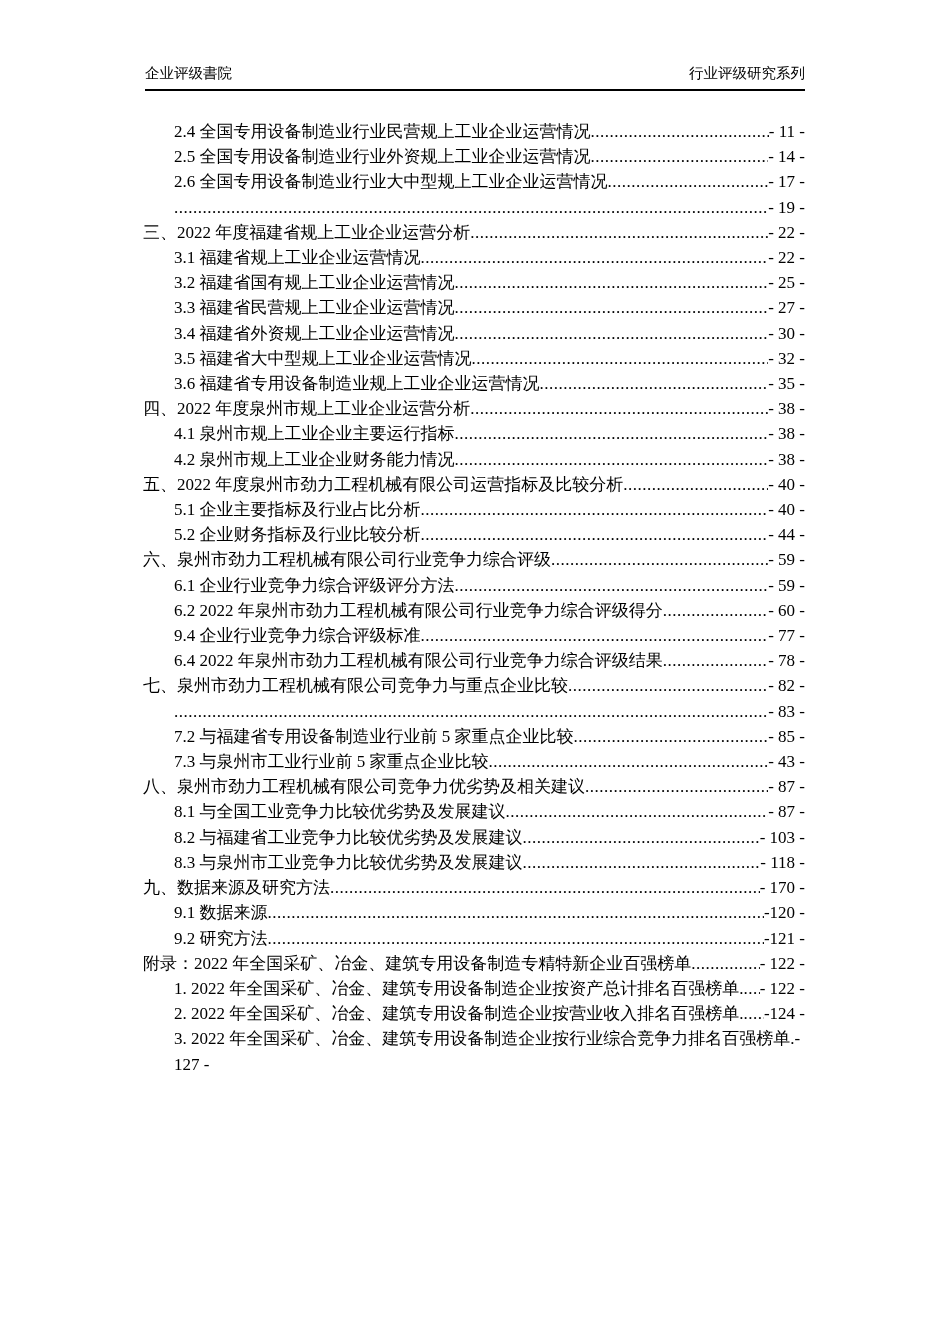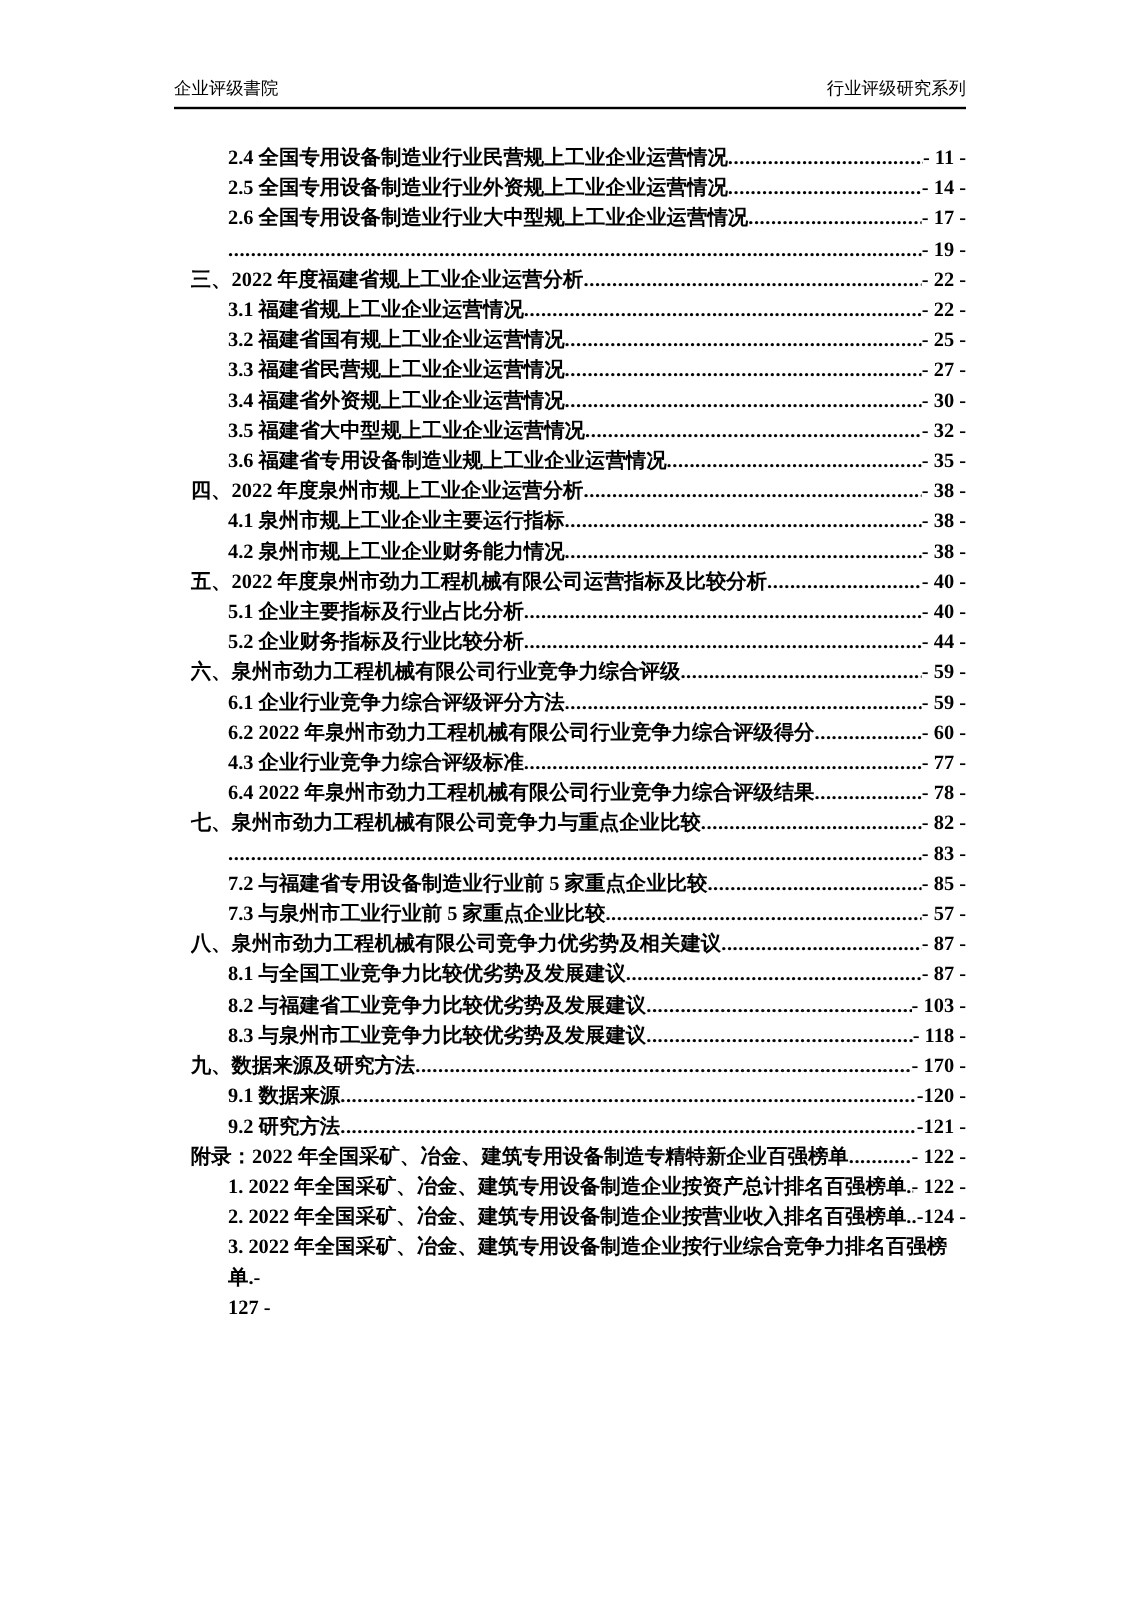--- a/index.html
+++ b/index.html
@@ -25,24 +25,23 @@
     justify-content: space-between;
     align-items: flex-end;
     font-size: 14.5px;
     padding-bottom: 6px;
     border-bottom: 2px solid #000000;
   }
   .header-left, .header-right { white-space: nowrap; }
 
   .toc {
     position: absolute;
-    left: 159px;
+    left: 143px;
     right: 145px;
     top: 119px;
-    font-weight: bold;
   }
   .toc-row {
     display: flex;
     align-items: baseline;
     line-height: 25.2px;
     font-size: 17px;
   }
   .toc-row.level-1 { padding-left: 31px; }
   .toc-title {
     flex: 0 1 auto;
@@ -181,21 +180,21 @@
     <span class="toc-title">6.1 企业行业竞争力综合评级评分方法</span>
     <span class="toc-leader"></span>
     <span class="toc-page">- 59 -</span>
   </div>
       <div class="toc-row level-1">
     <span class="toc-title">6.2 2022 年泉州市劲力工程机械有限公司行业竞争力综合评级得分</span>
     <span class="toc-leader"></span>
     <span class="toc-page">- 60 -</span>
   </div>
       <div class="toc-row level-1">
-    <span class="toc-title">4.3 企业行业竞争力综合评级标准</span>
+    <span class="toc-title">9.4 企业行业竞争力综合评级标准</span>
     <span class="toc-leader"></span>
     <span class="toc-page">- 77 -</span>
   </div>
       <div class="toc-row level-1">
     <span class="toc-title">6.4 2022 年泉州市劲力工程机械有限公司行业竞争力综合评级结果</span>
     <span class="toc-leader"></span>
     <span class="toc-page">- 78 -</span>
   </div>
       <div class="toc-row level-0">
     <span class="toc-title">七、泉州市劲力工程机械有限公司竞争力与重点企业比较</span>
@@ -207,21 +206,21 @@
     <span class="toc-page">- 83 -</span>
   </div>
       <div class="toc-row level-1">
     <span class="toc-title">7.2 与福建省专用设备制造业行业前 5 家重点企业比较</span>
     <span class="toc-leader"></span>
     <span class="toc-page">- 85 -</span>
   </div>
       <div class="toc-row level-1">
     <span class="toc-title">7.3 与泉州市工业行业前 5 家重点企业比较</span>
     <span class="toc-leader"></span>
-    <span class="toc-page">- 57 -</span>
+    <span class="toc-page">- 43 -</span>
   </div>
       <div class="toc-row level-0">
     <span class="toc-title">八、泉州市劲力工程机械有限公司竞争力优劣势及相关建议</span>
     <span class="toc-leader"></span>
     <span class="toc-page">- 87 -</span>
   </div>
       <div class="toc-row level-1">
     <span class="toc-title">8.1 与全国工业竞争力比较优劣势及发展建议</span>
     <span class="toc-leader"></span>
     <span class="toc-page">- 87 -</span>

